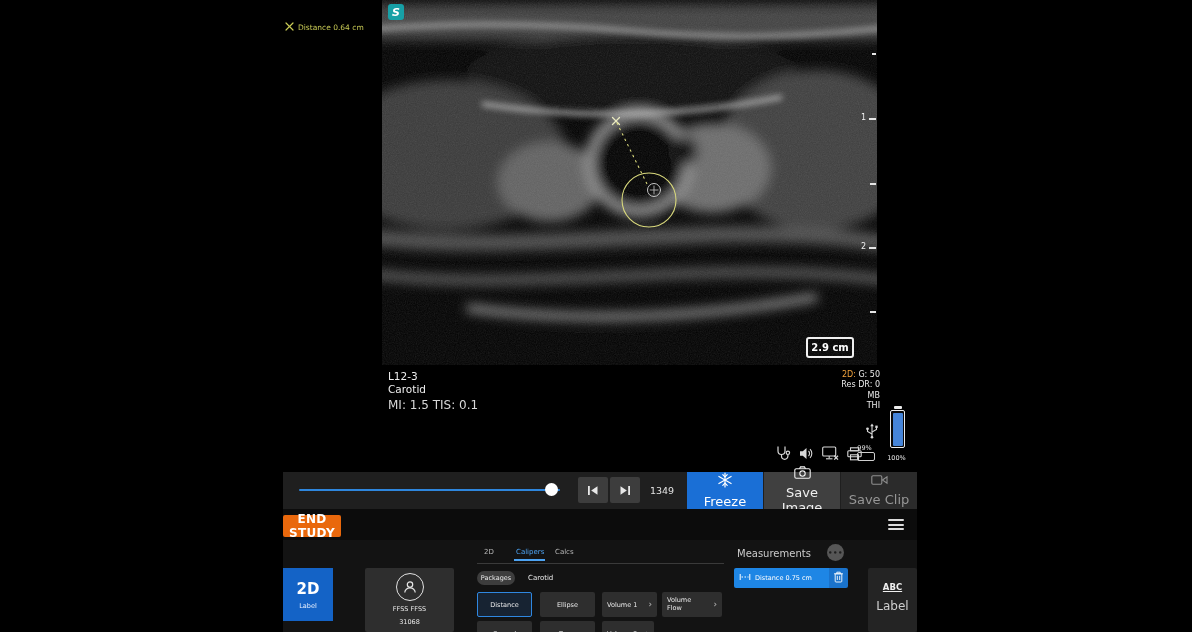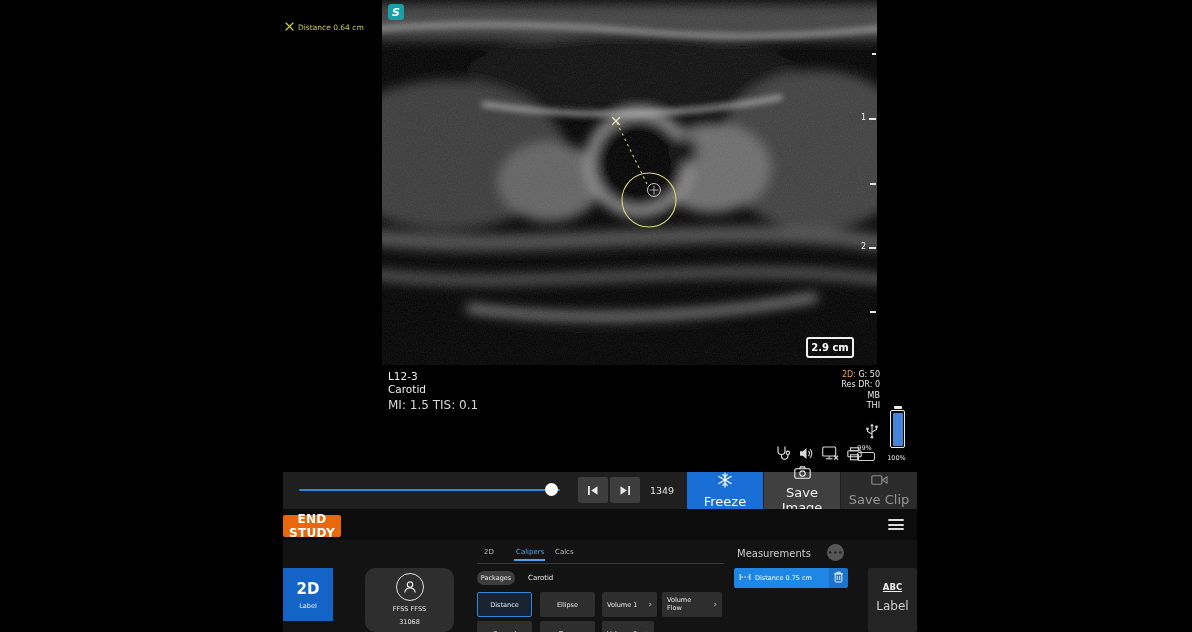--- a/index.html
+++ b/index.html
@@ -51,21 +51,21 @@
             font-weight:700;letter-spacing:.3px;border-radius:2px;display:flex;align-items:center;justify-content:center;}
   .hamburger{left:605px;top:10px;width:16px;}
   .hamburger i{display:block;height:2px;background:#dcdcdc;margin-bottom:2.6px;border-radius:1px;}
 
   
   .panel{left:283px;top:540px;width:634px;height:92px;background:#131313;overflow:hidden;}
   .modebtn{left:0;top:28px;width:50px;height:53px;background:#1463c6;display:flex;flex-direction:column;
            align-items:center;justify-content:center;gap:4px;color:#fff;}
   .modebtn .big{font-size:15px;font-weight:bold;}
   .modebtn .small{font-size:6.5px;color:#e8f0ff;}
-  .probecard{left:82px;top:28px;width:89px;height:64px;background:#2e2e2e;border-radius:10px;
+  .probecard{left:82px;top:28px;width:89px;height:64px;background:#2e2e2e;border-radius:2px;
              display:flex;flex-direction:column;align-items:center;padding-top:5px;box-sizing:border-box;}
   .avatar{width:26px;height:26px;border:1.5px solid #e2e2e2;border-radius:50%;display:flex;align-items:center;justify-content:center;}
   .probecard .nm{font-size:6.5px;color:#e8e8e8;margin-top:4px;line-height:8.5px;}
   .tab{top:8px;font-size:7px;color:#b8b8b8;}
   .tab.active{color:#4da3f2;}
   .tab-underline{left:231px;top:19px;width:31px;height:2px;background:#4da3f2;}
   .tabline{left:194px;top:23px;width:247px;height:1px;background:#3a3a3a;}
   .pkg{left:194px;top:31px;width:38px;height:14px;background:#3d3d3d;border-radius:7px;
        font-size:6.5px;color:#eaeaea;display:flex;align-items:center;justify-content:center;}
   .pkgval{left:245px;top:34px;font-size:7px;color:#eaeaea;}

